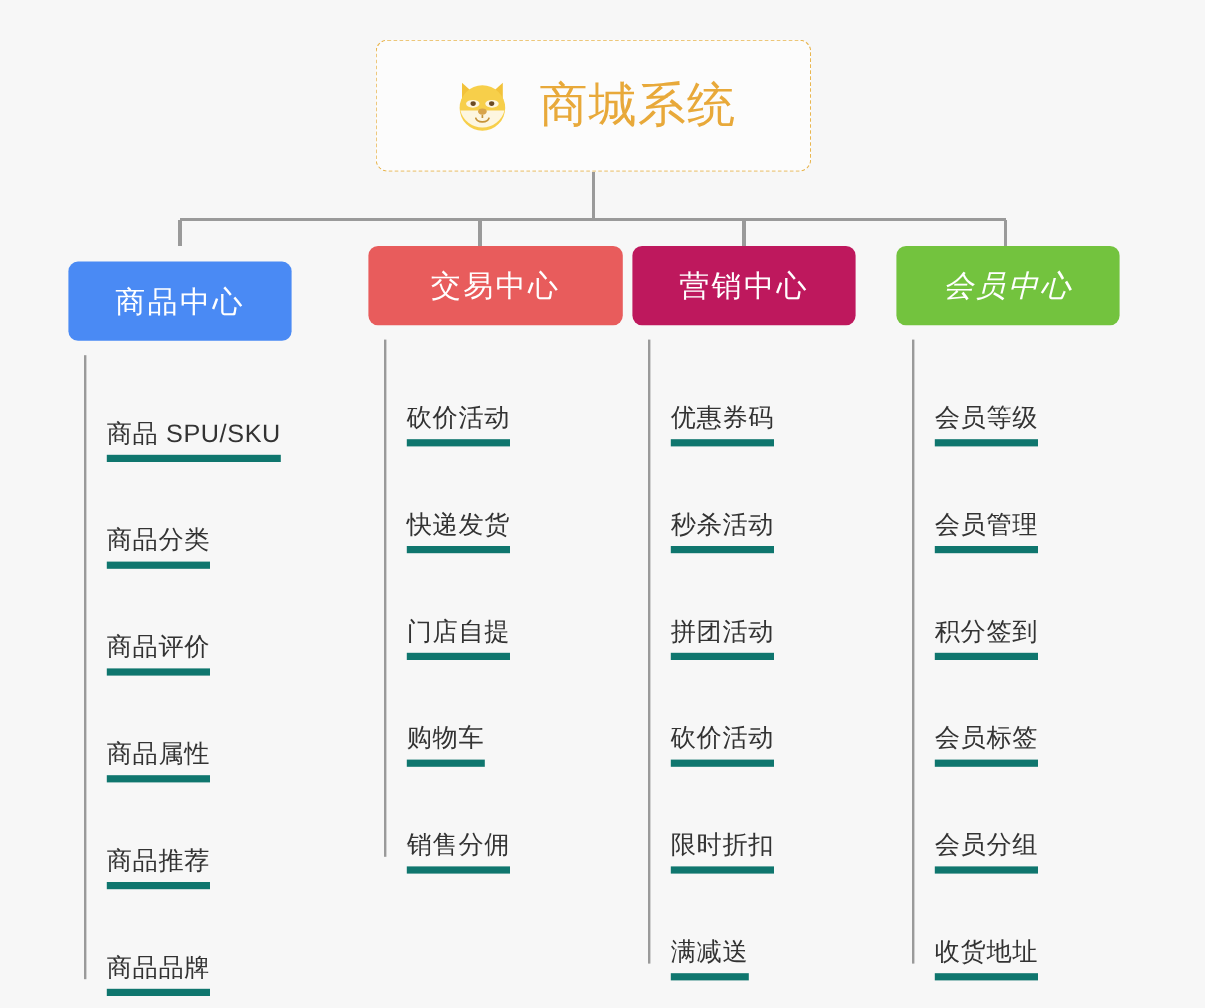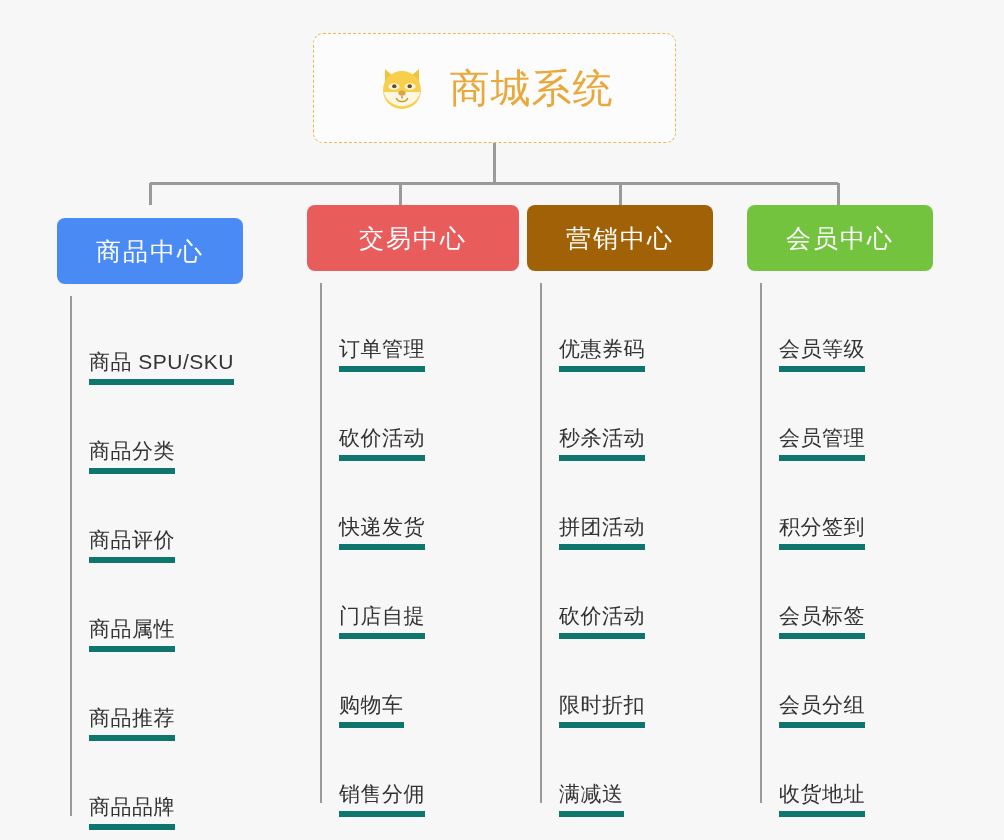--- a/index.html
+++ b/index.html
@@ -110,22 +110,22 @@
   }
 
   
   .branch-1 { left: 57px;  width: 250px; margin-top: 13px; }
   .branch-2 { left: 307px; width: 240px; }
   .branch-3 { left: 527px; width: 240px; }
   .branch-4 { left: 747px; width: 240px; }
 
   .branch-1 .branch-header { width: 186px; background: #4a8af4; }
   .branch-2 .branch-header { width: 212px; background: #e85c5c; }
-  .branch-3 .branch-header { width: 186px; background: #a16207; }
-  .branch-4 .branch-header { width: 186px; background: #73c33e; }
+  .branch-3 .branch-header { width: 186px; background: #be185d; }
+  .branch-4 .branch-header { width: 186px; background: #73c33e; font-style: italic; }
 </style>
 </head>
 <body>
 
 <div id="mindmap">
 
   <svg class="connectors" viewBox="0 0 1004 840" width="1004" height="840" aria-hidden="true">
     <g stroke="#9a9a9a" stroke-width="3" fill="none" shape-rendering="crispEdges">
       <path d="M494.5,143 L494.5,183"></path>
       <path d="M150,183 L838,183"></path>
@@ -182,23 +182,20 @@
     </div>
   </div>
 
   <div class="branch branch-2">
     <div class="branch-header">
       <span>交易中心</span>
     </div>
     <div class="leaf-list">
       <div class="leaf-trunk"></div>
       <div class="leaf-item">
-        <span class="leaf-label">订单管理</span>
-      </div>
-      <div class="leaf-item">
         <span class="leaf-label">砍价活动</span>
       </div>
       <div class="leaf-item">
         <span class="leaf-label">快递发货</span>
       </div>
       <div class="leaf-item">
         <span class="leaf-label">门店自提</span>
       </div>
       <div class="leaf-item">
         <span class="leaf-label">购物车</span>

